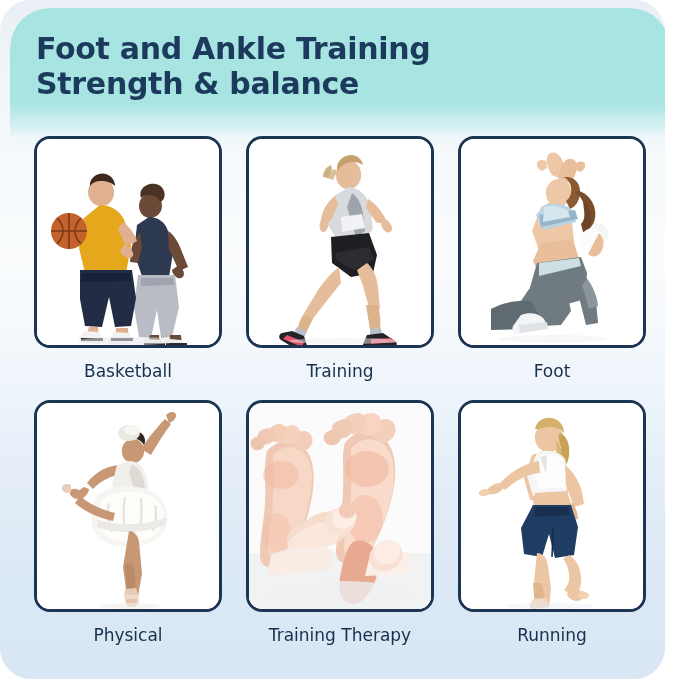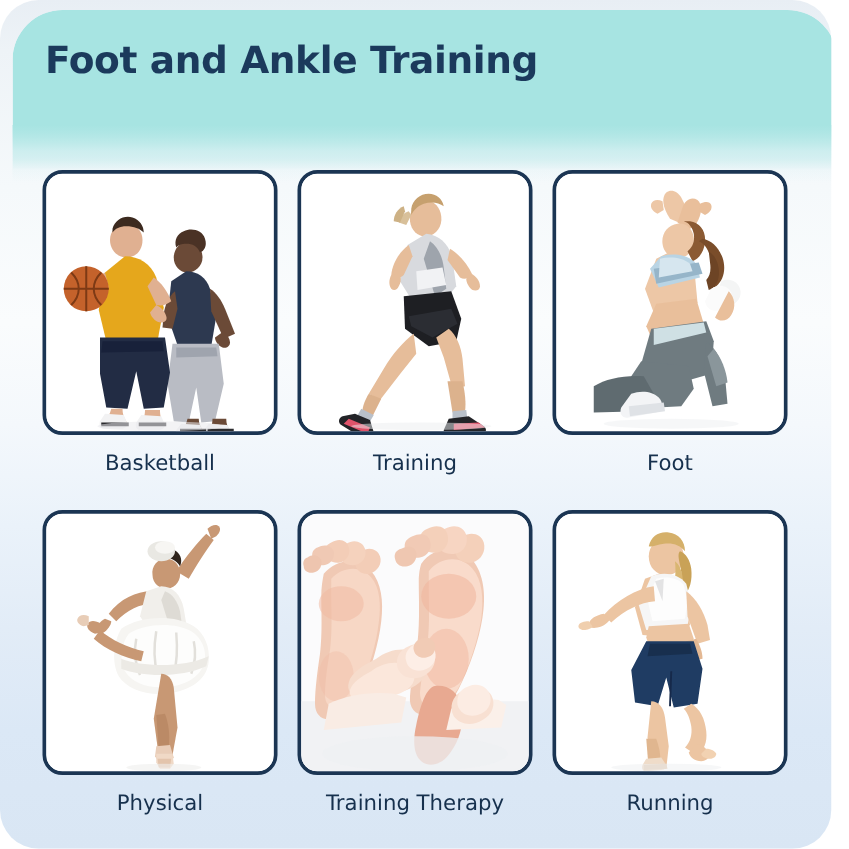--- a/index.html
+++ b/index.html
@@ -62,21 +62,20 @@
   
   #grid {
     position:absolute;
     left:34px; top:136px;
     width:612px;
     display:grid;
     grid-template-columns:repeat(3, 188px);
     grid-template-rows:repeat(2, 256px);
     column-gap:24px;
     row-gap:8px;
-    gap:16px;
   }
   .cell { display:flex; flex-direction:column; align-items:center; }
   .card {
     width:188px; height:212px;
     background:#ffffff;
     border:3px solid #1b3553;
     border-radius:16px;
     overflow:hidden;
     position:relative;
   }
@@ -94,20 +93,21 @@
 </head>
 <body>
 
 <div id="page">
 
   <div id="header-panel"></div>
   <div id="header-fade"></div>
 
   <div id="title-block">
     <div class="title-line">Foot and Ankle Training</div>
+    <div class="title-line">Strength &amp; balance</div>
   </div>
 
   <div id="grid">
 
     <div class="cell">
       <div class="card">
         <svg viewBox="0 0 182 206">
           <rect width="182" height="206" fill="#ffffff"></rect>
           <g>
 

